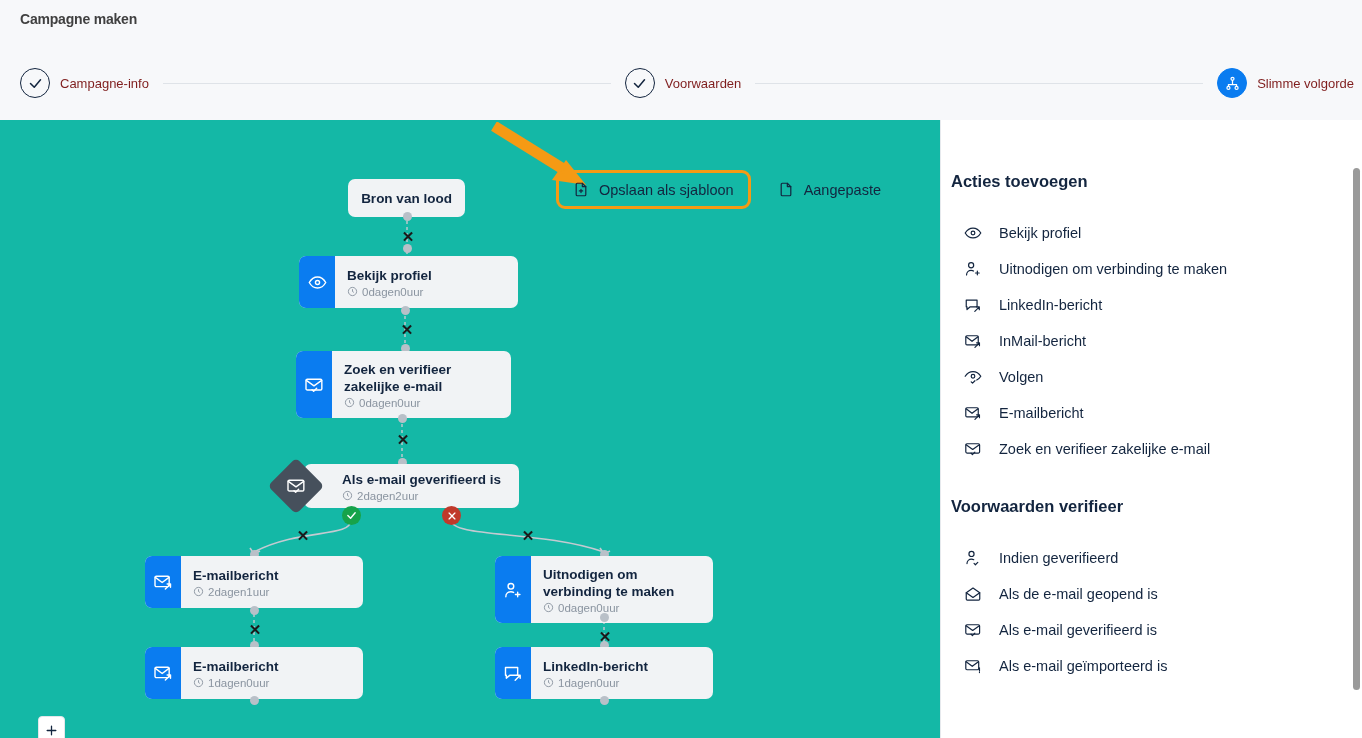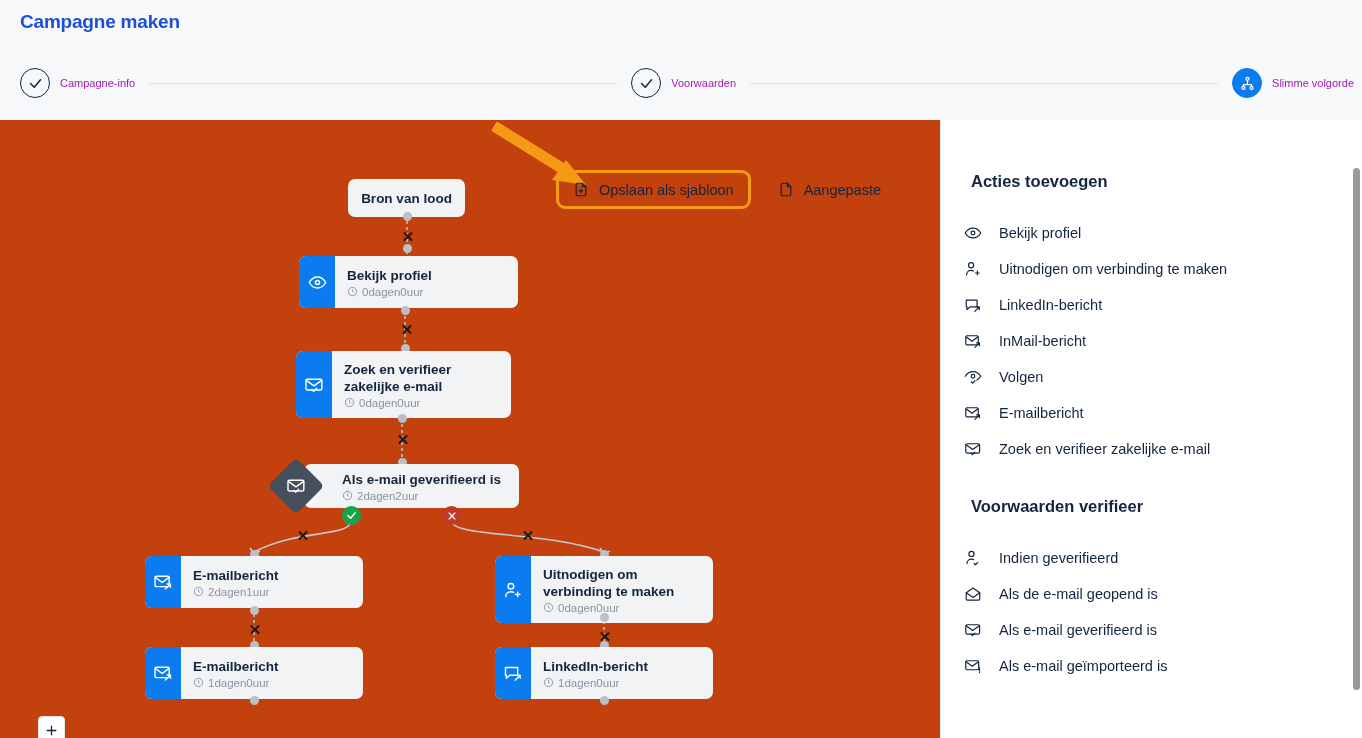--- a/index.html
+++ b/index.html
@@ -13,51 +13,51 @@
   }
 
   
   .header {
     position: absolute; left: 0; top: 0;
     width: 1362px; height: 120px;
     background: #f7f8fa;
   }
   .page-title {
     position: absolute; left: 20px; top: 11px;
-    font-size: 19px; font-weight: bold; letter-spacing: -0.2px;
-    color: #1d4ed8;
+    font-size: 14px; font-weight: bold; letter-spacing: -0.2px;
+    color: #404040;
   }
   .stepper {
     position: absolute; left: 0; top: 66px;
     width: 1362px; height: 34px;
     display: flex; align-items: center;
   }
   .step {
     display: flex; align-items: center; gap: 10px;
     flex: 0 0 auto; padding-left: 20px;
   }
   .step-circle {
     width: 30px; height: 30px; border-radius: 50%;
     border: 1.4px solid #13253f;
     display: flex; align-items: center; justify-content: center;
     background: transparent;
   }
   .step-circle.active {
     background: #0a7cf0; border-color: #0a7cf0;
   }
-  .step-label { font-size: 11px; color: #a21caf; white-space: nowrap; }
+  .step-label { font-size: 13px; color: #7f1d1d; white-space: nowrap; }
   .step-line {
     flex: 1 1 auto; height: 1px; background: #dfe3e8; margin: 0 14px;
   }
 
   
   .canvas {
     position: absolute; left: 0; top: 120px;
     width: 940px; height: 618px;
-    background: #c2410c;
+    background: #14b8a6;
     overflow: hidden;
   }
   .canvas-edges { position: absolute; left: 0; top: 0; width: 940px; height: 618px; }
 
   
   .node {
     position: absolute;
     display: flex; align-items: stretch;
     border-radius: 7px;
     background: #f1f3f5;
@@ -150,21 +150,21 @@
   
   .sidebar {
     position: absolute; left: 940px; top: 120px;
     width: 422px; height: 618px;
     background: #ffffff;
     border-left: 1px solid #e6e9ed;
     overflow: hidden;
   }
   .side-heading {
     font-size: 16.5px; font-weight: bold; color: #13253f;
-    margin: 0 0 0 30px; padding: 0;
+    margin: 0 0 0 10px; padding: 0;
   }
   .side-list { margin: 0; padding: 0; list-style: none; }
   .side-item {
     display: flex; align-items: center; gap: 17px;
     padding: 0 0 0 22px; height: 36px;
     font-size: 14.5px; color: #13253f;
   }
   .side-ico { width: 19px; height: 19px; flex: 0 0 19px; color: #13253f;
     display: flex; align-items: center; justify-content: center; }
   .scrollbar {

